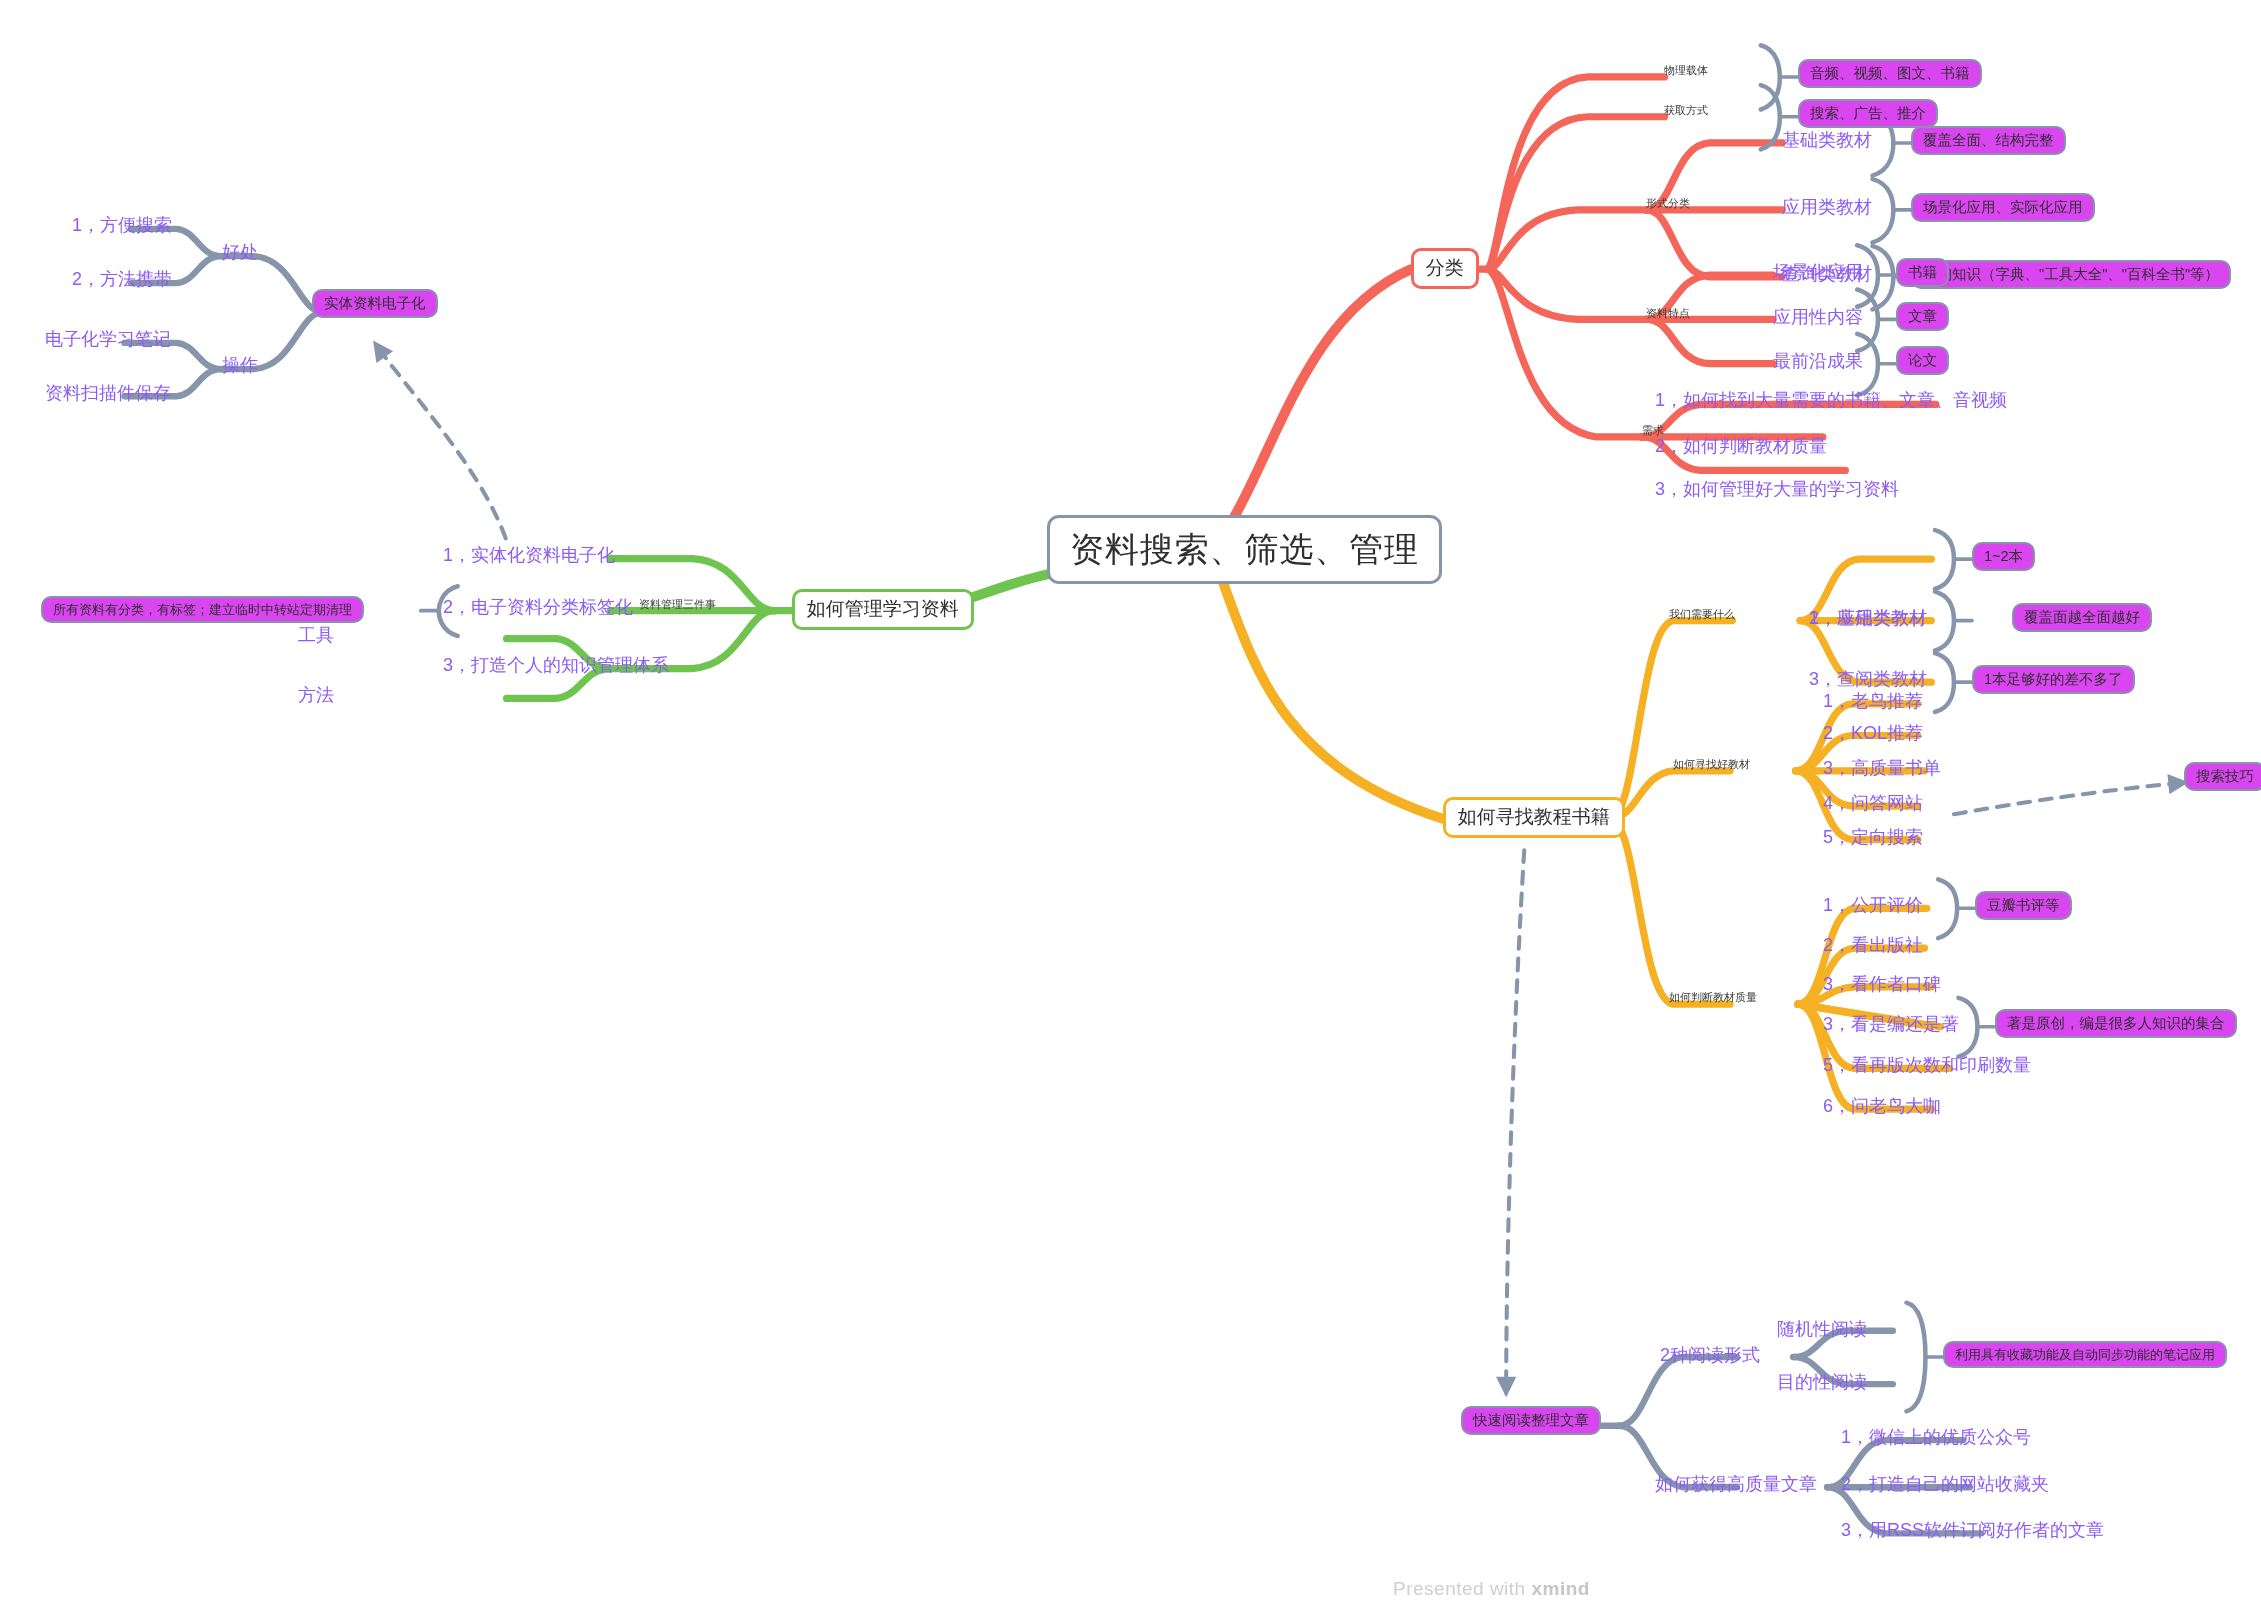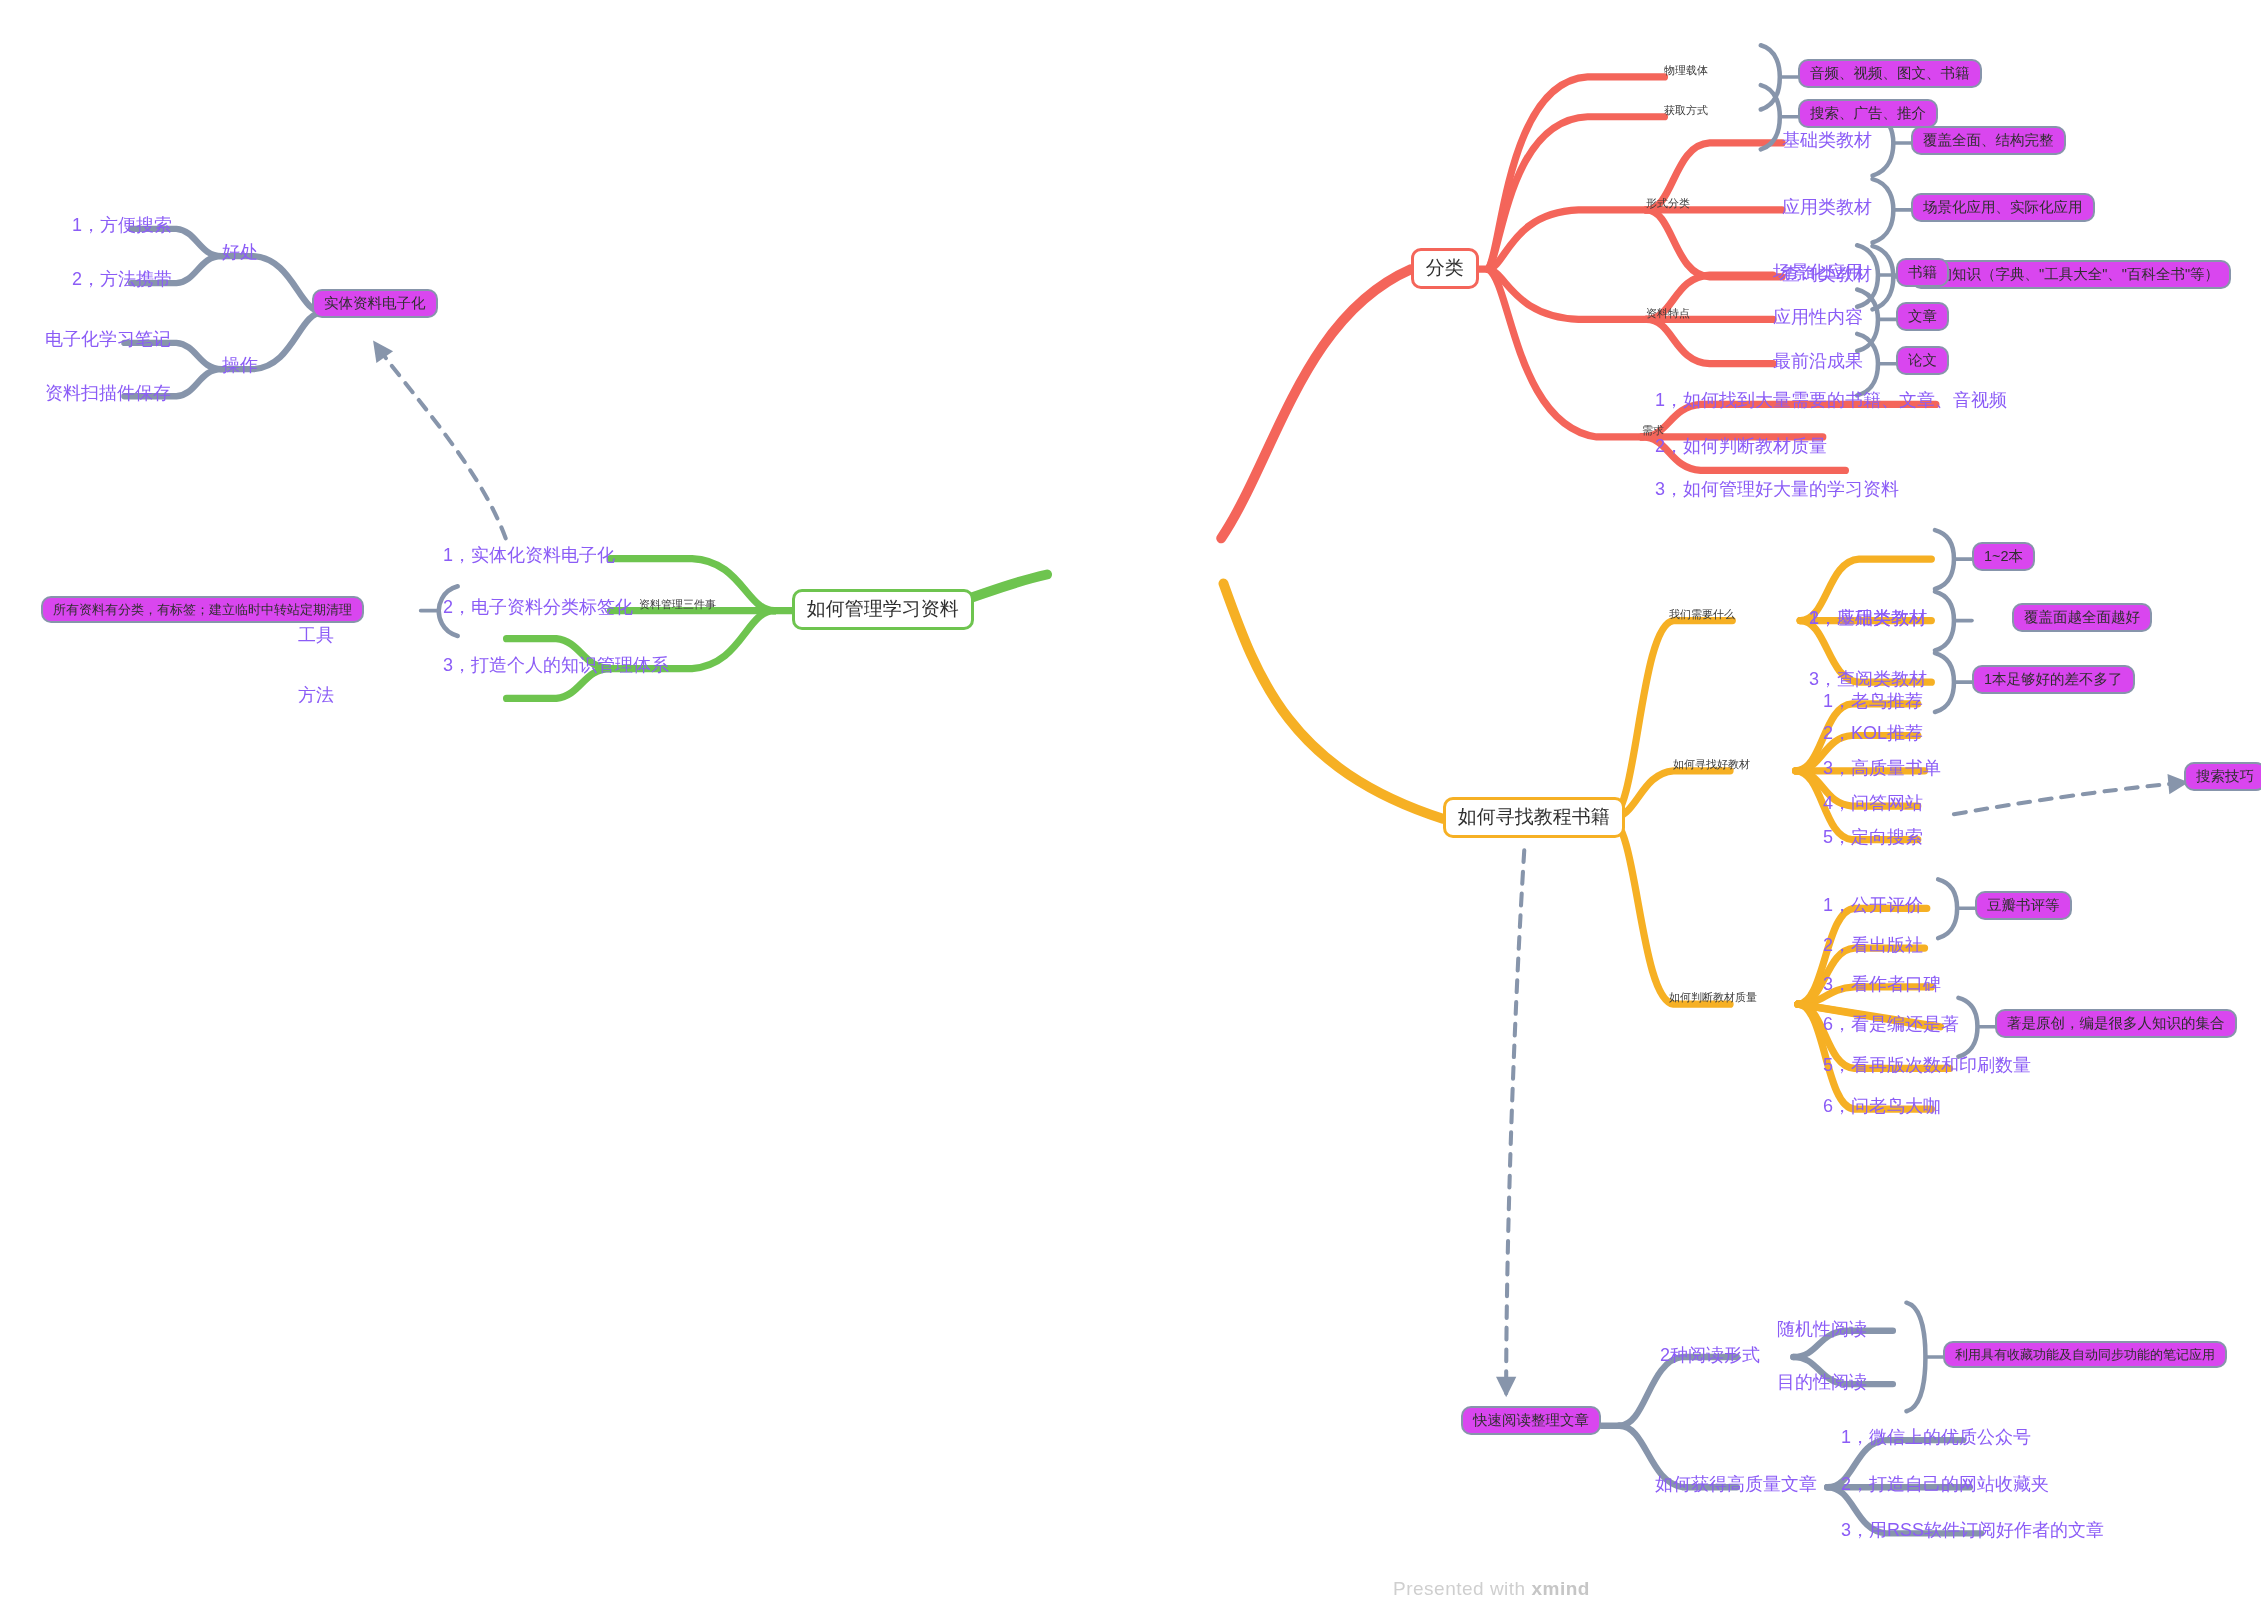--- a/index.html
+++ b/index.html
@@ -250,20 +250,21 @@
       <path d="M4040,3288 C4100,3288 4100,3384 4170,3390 L4380,3390" stroke="#8795ab" stroke-width="14"></path>
     </g>
 
     <defs>
       <marker id="arrowBlue" viewBox="0 0 12 12" refX="9" refY="6" markerWidth="6" markerHeight="6" orient="auto-start-reverse">
         <path d="M 1 1 L 11 6 L 1 11 z" fill="#8795ab"></path>
       </marker>
     </defs>
   </svg>
 
+  <div class="node central" style="left:1047px;top:515px;">资料搜索、筛选、管理</div>
 
   <div class="node main-branch br-red" style="left:1411px;top:248px;">分类</div>
 
   <div class="node plain lvl2" style="left:1664px;top:64px;">物理载体</div>
   <div class="node boxed leafbox" style="left:1798px;top:59px;">音频、视频、图文、书籍</div>
 
   <div class="node plain lvl2" style="left:1664px;top:104px;">获取方式</div>
   <div class="node boxed leafbox" style="left:1798px;top:99px;">搜索、广告、推介</div>
 
   <div class="node plain lvl2" style="left:1646px;top:197px;">形式分类</div>
@@ -322,21 +323,21 @@
   <div class="node plain lvl3" style="left:1823px;top:724px;">2，KOL推荐</div>
   <div class="node plain lvl3" style="left:1823px;top:759px;">3，高质量书单</div>
   <div class="node plain lvl3" style="left:1823px;top:794px;">4，问答网站</div>
   <div class="node plain lvl3" style="left:1823px;top:828px;">5，定向搜索</div>
 
   <div class="node plain lvl2" style="left:1669px;top:991px;">如何判断教材质量</div>
   <div class="node plain lvl3" style="left:1823px;top:896px;">1，公开评价</div>
   <div class="node boxed leafbox" style="left:1975px;top:891px;">豆瓣书评等</div>
   <div class="node plain lvl3" style="left:1823px;top:936px;">2，看出版社</div>
   <div class="node plain lvl3" style="left:1823px;top:975px;">3，看作者口碑</div>
-  <div class="node plain lvl3" style="left:1823px;top:1015px;">6，看是编还是著</div>
+  <div class="node plain lvl3" style="left:1823px;top:1015px;">3，看是编还是著</div>
   <div class="node boxed leafbox" style="left:1995px;top:1009px;">著是原创，编是很多人知识的集合</div>
   <div class="node plain lvl3" style="left:1823px;top:1056px;">5，看再版次数和印刷数量</div>
   <div class="node plain lvl3" style="left:1823px;top:1097px;">6，问老鸟大咖</div>
 
   <div class="node boxed leafbox" style="left:2184px;top:762px;">搜索技巧</div>
 
   <div class="node boxed leafbox" style="left:1461px;top:1406px;">快速阅读整理文章</div>
 
   <div class="node plain lvl3" style="left:1660px;top:1346px;">2种阅读形式</div>
   <div class="node plain lvl3" style="left:1777px;top:1320px;">随机性阅读</div>

